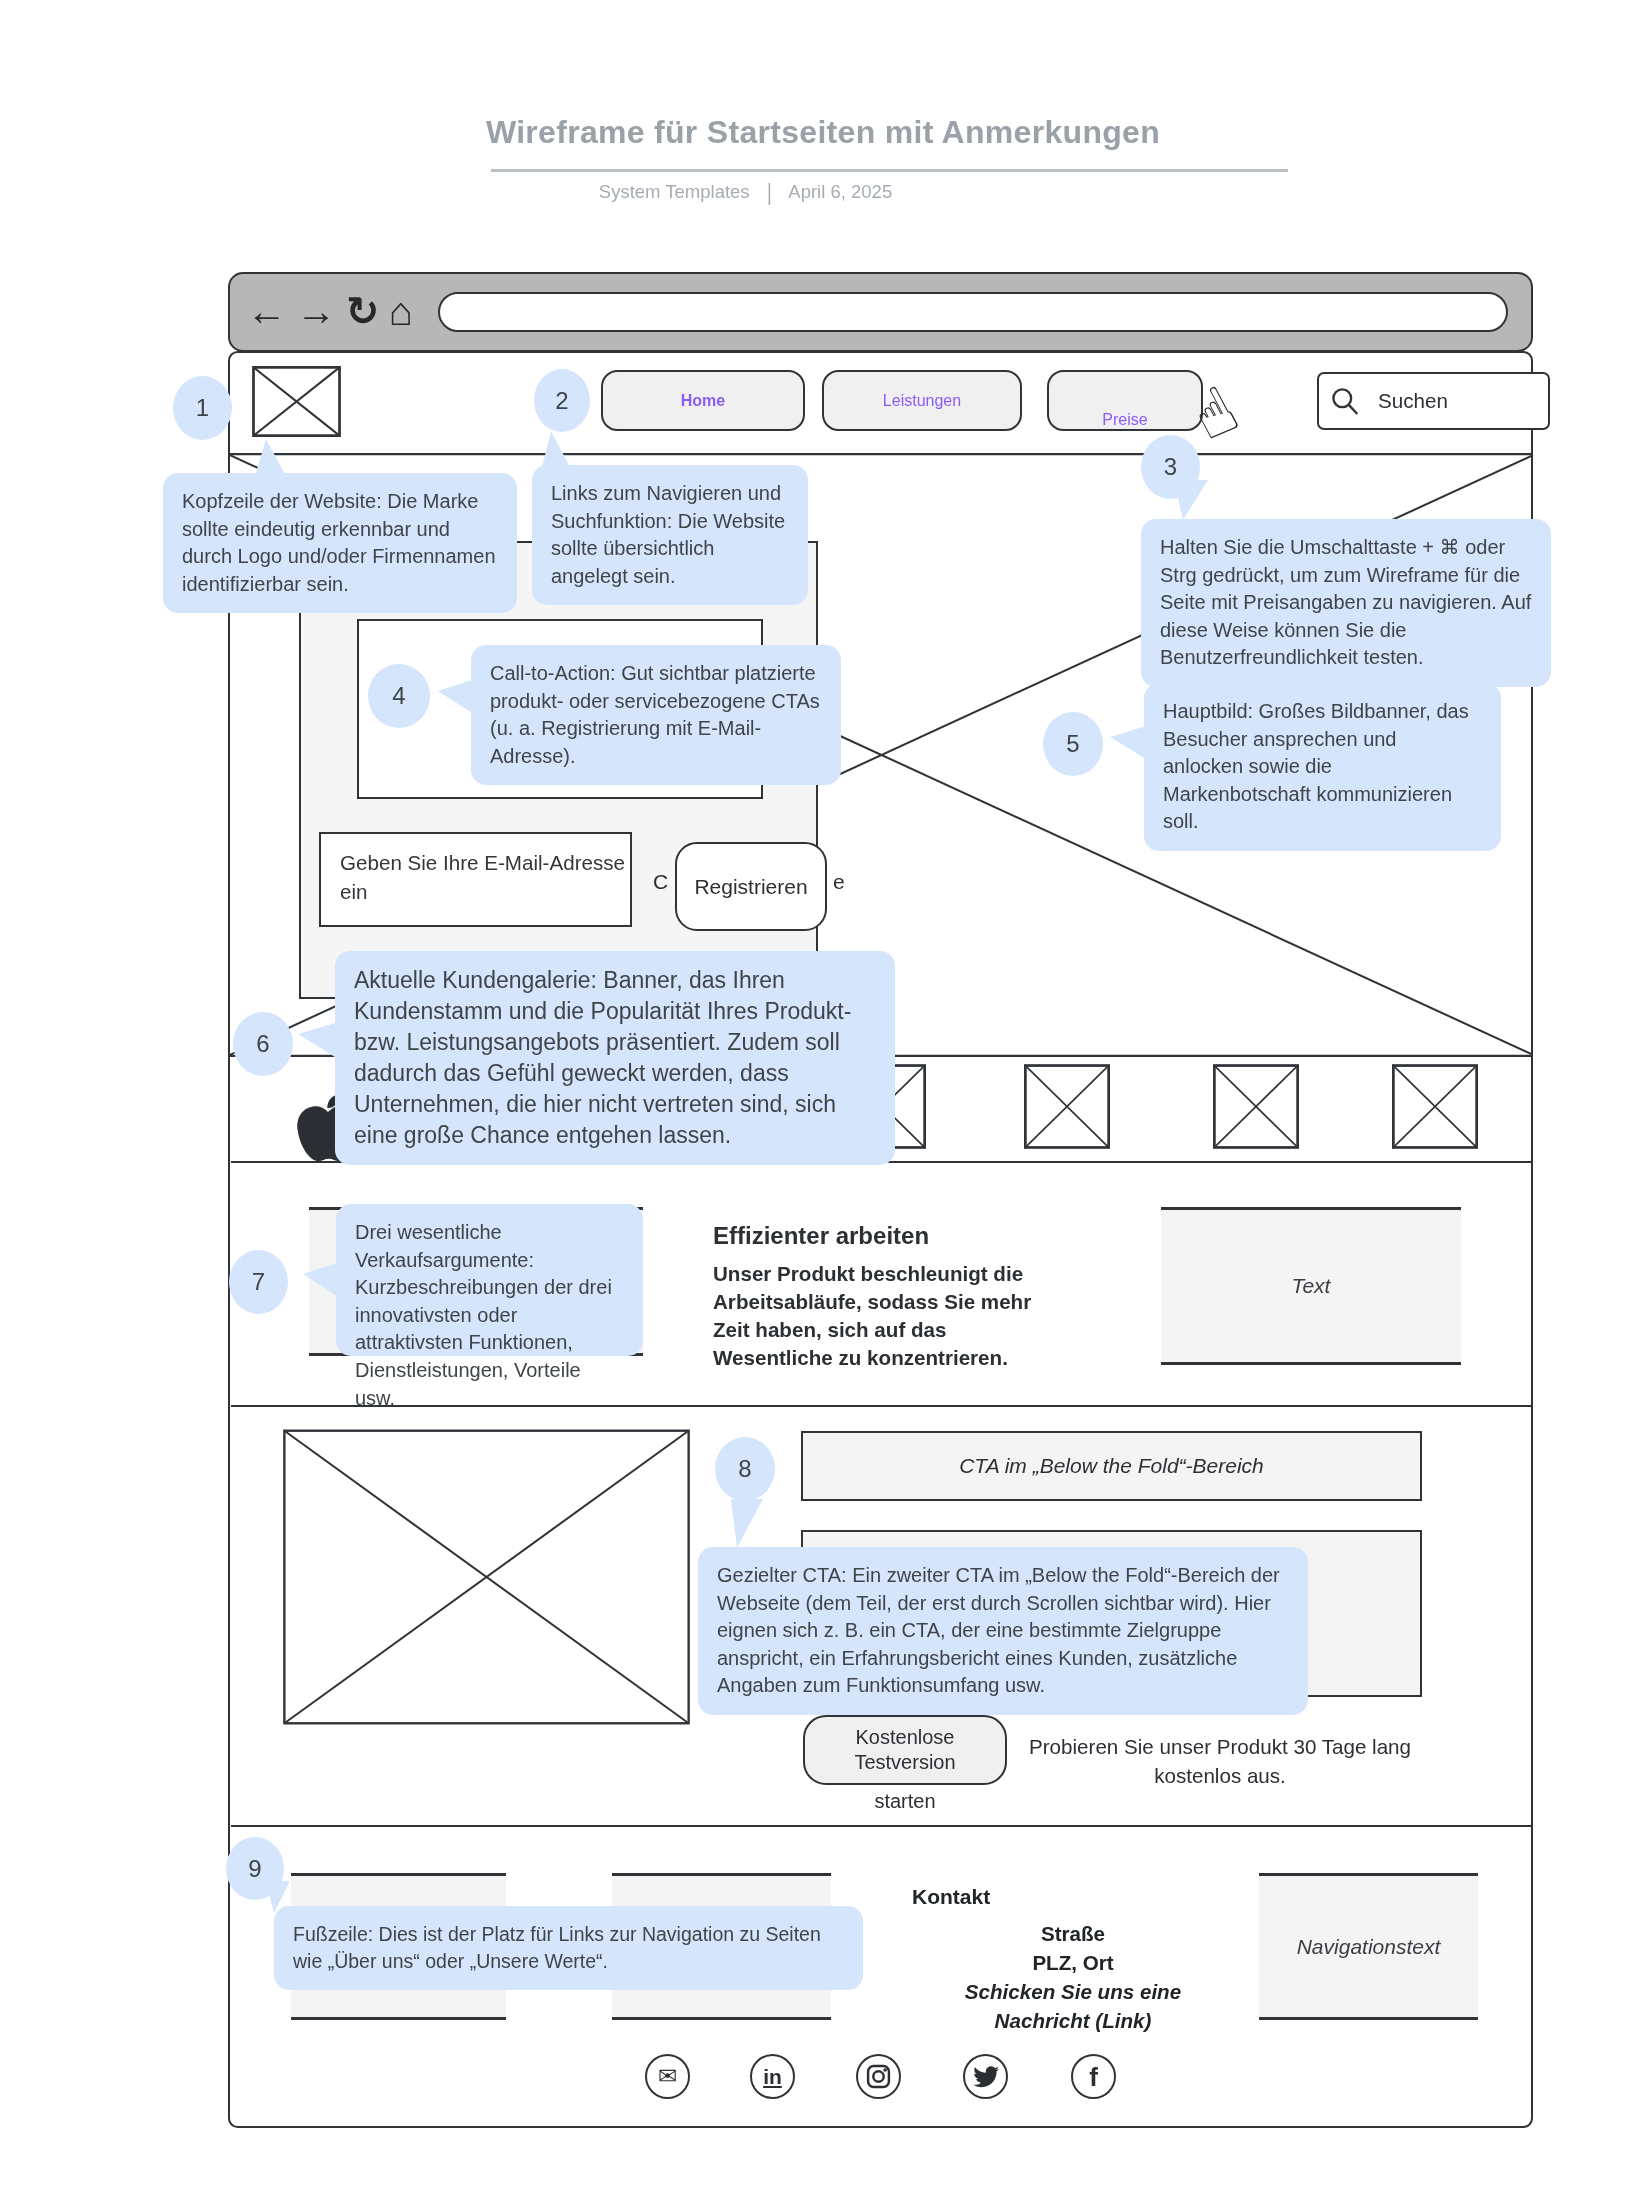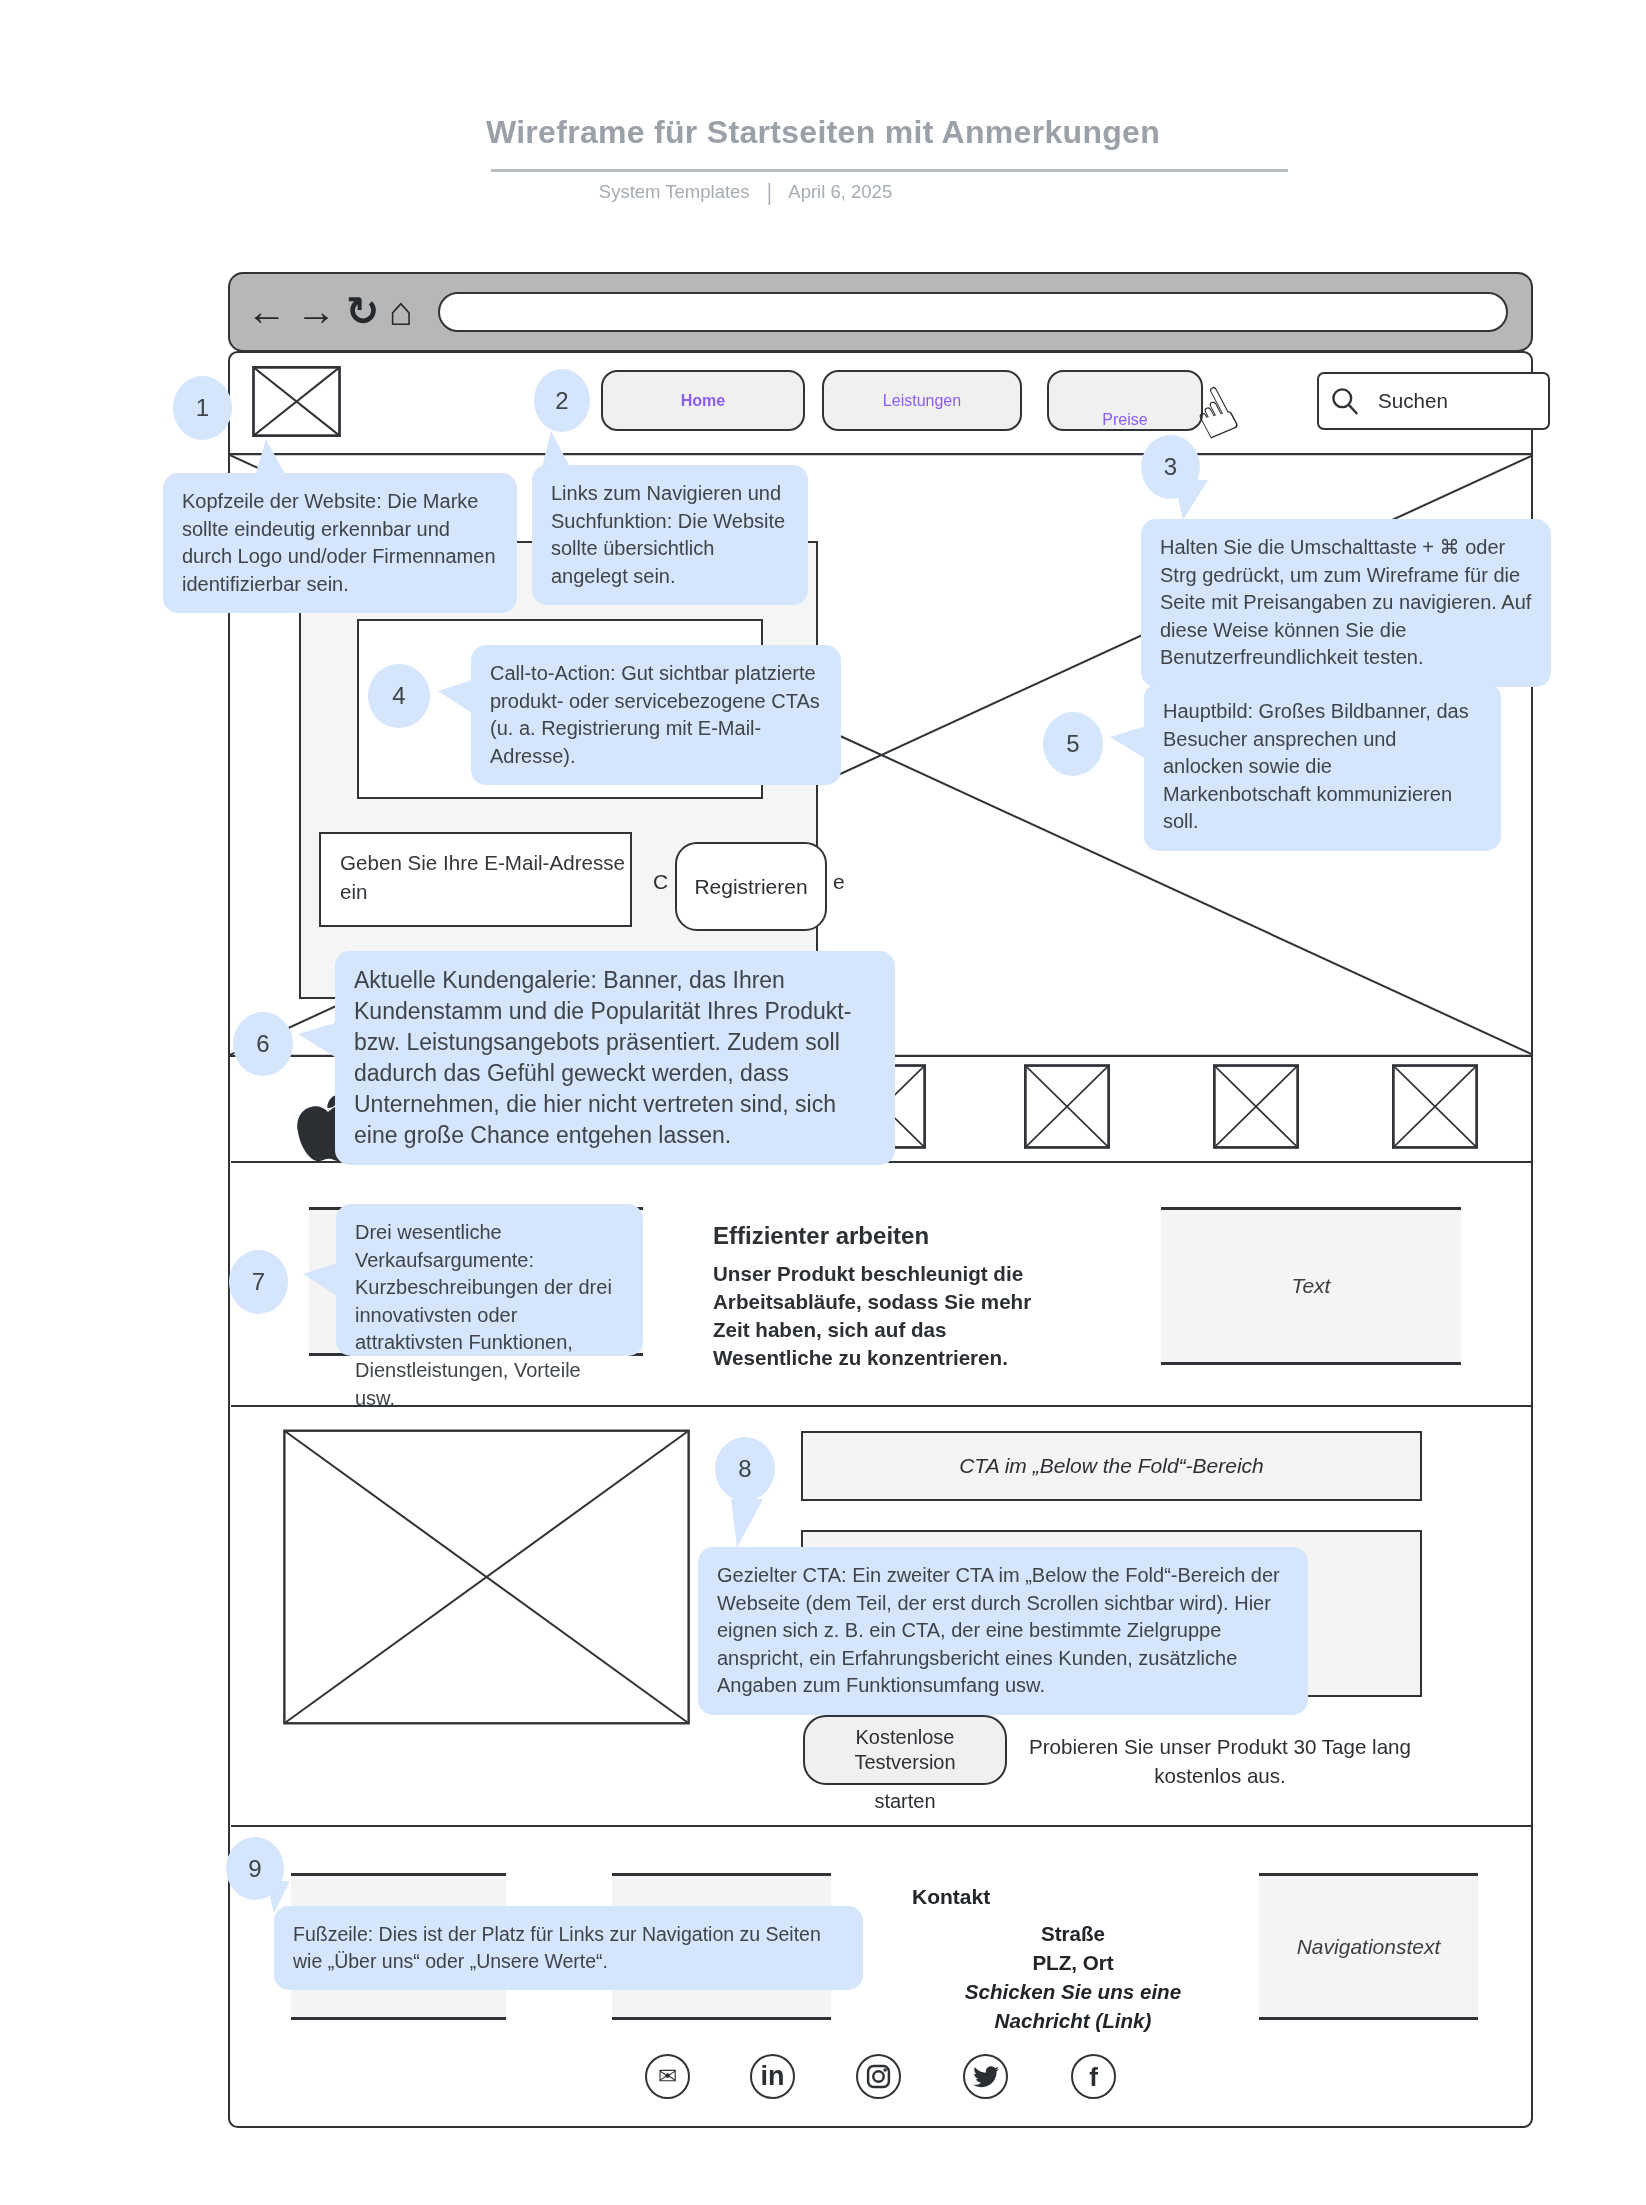--- a/index.html
+++ b/index.html
@@ -214,21 +214,21 @@
     </div>
   </div>
   <div class="abs band" style="left:1259px;top:1873px;width:219px;height:147px;z-index:1;">
     <div class="band-label">Navigationstext</div>
   </div>
 
   <div class="abs social" style="left:645px;top:2054px;">
     <span class="glyph">✉</span>
   </div>
   <div class="abs social" style="left:750px;top:2054px;">
-    <span class="glyph" style="font-size:27px;">in</span>
+    <span class="glyph" style="font-size:21px;text-decoration:underline;">in</span>
   </div>
   <div class="abs social" style="left:856px;top:2054px;">
     <svg width="25" height="25" viewBox="0 0 36 36">
       <rect x="3" y="3" width="30" height="30" rx="8" fill="none" stroke="#2b2f33" stroke-width="3.5"></rect>
       <circle cx="18" cy="18" r="7.5" fill="none" stroke="#2b2f33" stroke-width="3.5"></circle>
       <circle cx="27.5" cy="8.5" r="2.5" fill="#2b2f33"></circle>
     </svg>
   </div>
   <div class="abs social" style="left:963px;top:2054px;">
     <svg width="26" height="22" viewBox="0 0 40 33">

